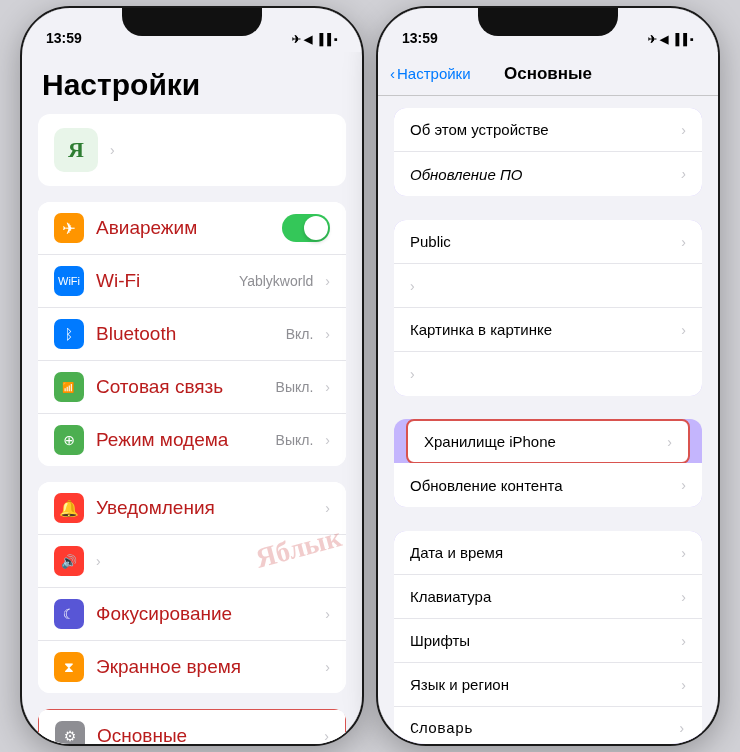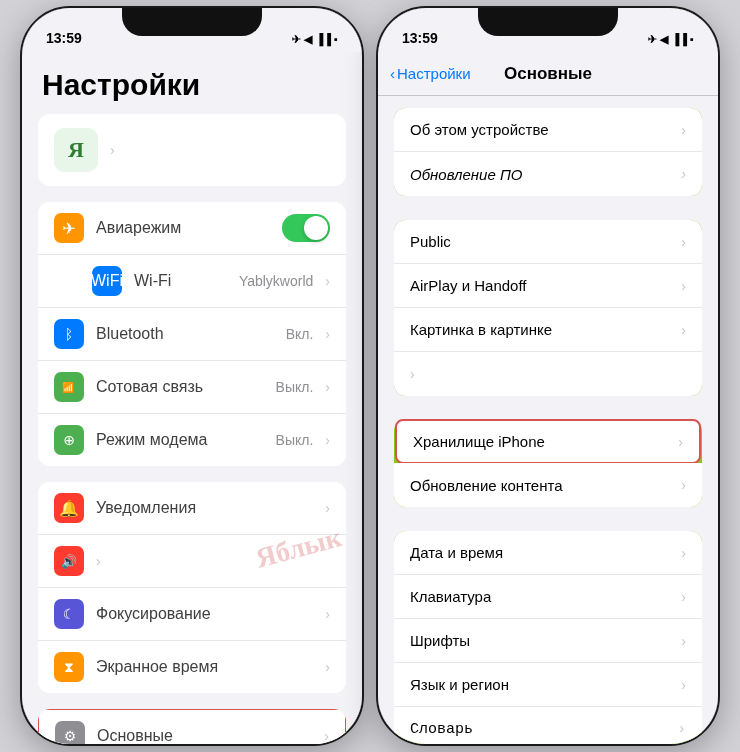--- a/index.html
+++ b/index.html
@@ -125,21 +125,21 @@
       height: 30px;
       border-radius: 7px;
       display: flex;
       align-items: center;
       justify-content: center;
       font-size: 16px;
       flex-shrink: 0;
       color: #fff;
     }
 
-    .row-label { flex: 1; font-size: 16px; color: #404040; }
+    .row-label { flex: 1; font-size: 19px; color: #b91c1c; }
     .row-value { font-size: 14px; color: #8e8e93; }
 
     .toggle {
       width: 48px;
       height: 28px;
       background: #34c759;
       border-radius: 14px;
       position: relative;
       flex-shrink: 0;
     }
@@ -175,21 +175,21 @@
       left: 12px;
       display: flex;
       align-items: center;
       color: #007aff;
       font-size: 15px;
       gap: 2px;
     }
 
     .right-group {
       margin: 12px 16px 0;
-      background: #84cc16;
+      background: #c4b5fd;
       border-radius: 12px;
       overflow: visible;
     }
     .right-row {
       display: flex;
       align-items: center;
       padding: 12px 16px;
       border-bottom: 0.5px solid #e5e5ea;
       background: #fff;
       min-height: 44px;
@@ -233,21 +233,21 @@
     </div>
 
     <div class="settings-group">
 
       <div class="settings-row">
         <div class="row-icon" style="background:#ff9500;">✈</div>
         <span class="row-label">Авиарежим</span>
         <div class="toggle"></div>
       </div>
       <div class="settings-row">
-        <div class="row-icon" style="background:#007aff;font-size:16px;margin-left:38px;">WiFi</div>
+        <div class="row-icon" style="background:#007aff;font-size:11px;">WiFi</div>
         <span class="row-label">Wi-Fi</span>
         <span class="row-value">Yablykworld</span>
         <span class="chevron">›</span>
       </div>
       <div class="settings-row">
         <div class="row-icon" style="background:#007aff;font-size:14px;">ᛒ</div>
         <span class="row-label">Bluetooth</span>
         <span class="row-value">Вкл.</span>
         <span class="chevron">›</span>
       </div>
@@ -327,36 +327,35 @@
     </div>
 
     <div class="spacer"></div>
 
     <div class="right-group">
       <div class="right-row">
         <span class="right-row-label">Public</span>
         <span class="chevron">›</span>
       </div>
       <div class="right-row">
-        <span class="right-row-label">AirPlay и Handoff</span>
         <span class="chevron">›</span>
       </div>
       <div class="right-row">
         <span class="right-row-label">Картинка в картинке</span>
         <span class="chevron">›</span>
       </div>
       <div class="right-row" style="border-radius:0 0 12px 12px;">
         <span class="chevron">›</span>
       </div>
     </div>
 
     <div class="spacer"></div>
 
     <div class="right-group">
-      <div class="right-row" style="border:2px solid #d9534f;border-radius:8px;margin:-1px 1px;">
+      <div class="right-row" style="border:2px solid #d9534f;border-radius:8px;margin:-1px 12px;">
         <span class="right-row-label">Хранилище iPhone</span>
         <span class="chevron">›</span>
       </div>
       <div class="right-row" style="border-radius:0 0 12px 12px;gap:24px;">
         <span class="right-row-label">Обновление контента</span>
         <span class="chevron">›</span>
       </div>
     </div>
 
     <div class="spacer"></div>

